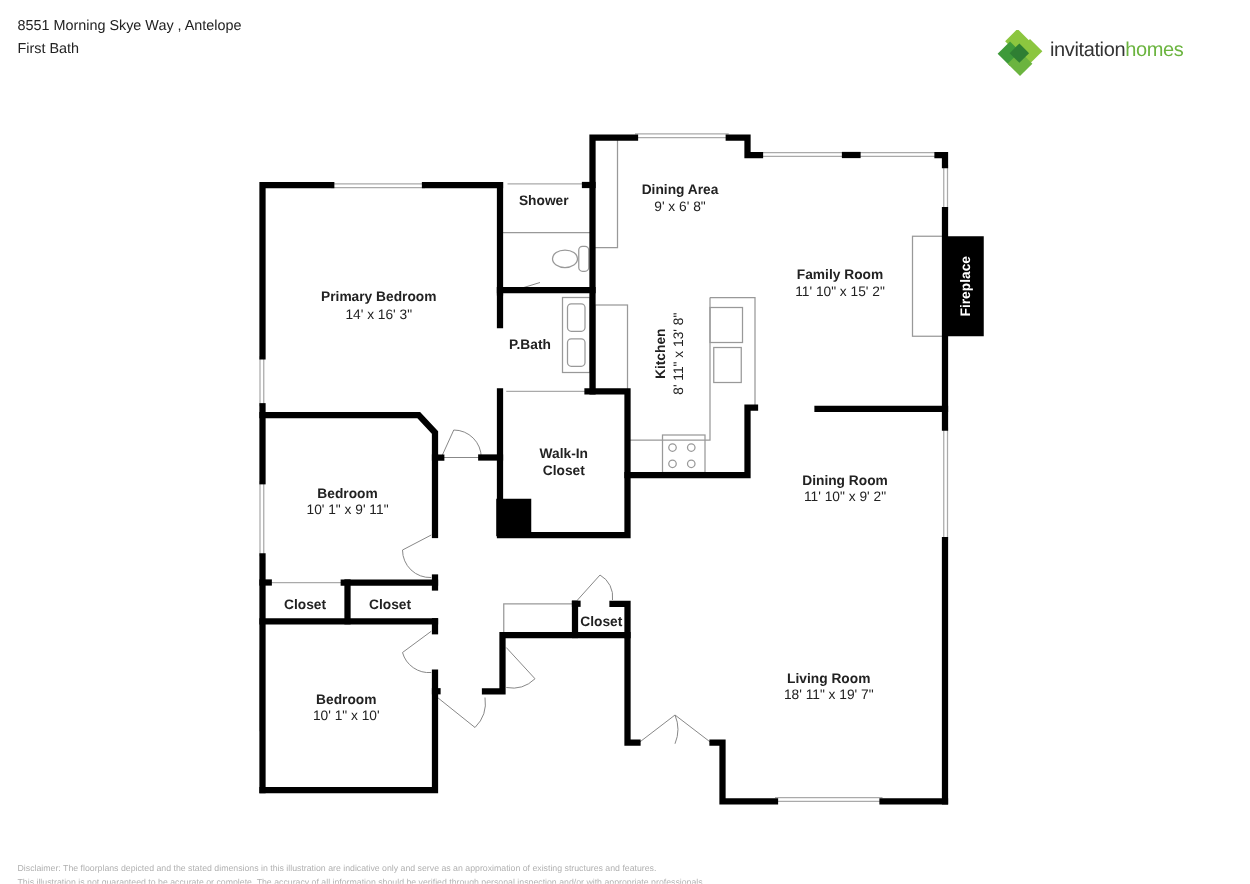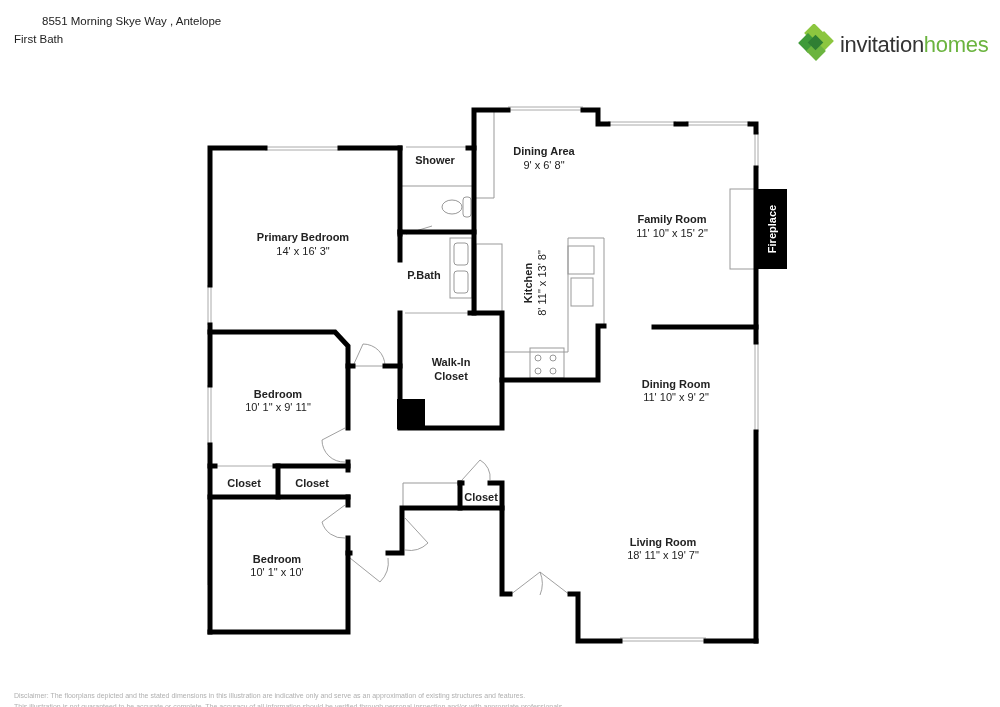--- a/index.html
+++ b/index.html
@@ -1,20 +1,20 @@
 <!DOCTYPE html>
 <html><head>
   <meta charset="utf-8">
   <style>
     html, body { margin: 0; padding: 0; background: #ffffff; }
     body { width: 1000px; height: 707px; position: relative; overflow: hidden; font-family: "Liberation Sans", sans-serif; color: #222; }
-    .header-address { position: absolute; left: 14px; top: 15px; font-size: 11.5px; color: #222; margin-left: 28px; }
+    .header-address { position: absolute; left: 14px; top: 15px; font-size: 11.5px; color: #222; }
     .header-floor { position: absolute; left: 14px; top: 33px; font-size: 11.5px; color: #222; }
     .logo { position: absolute; left: 797px; top: 24px; width: 190px; height: 40px; }
-    .logo-text { position: absolute; left: 43px; top: 8px; font-size: 22px; letter-spacing: -0.3px; white-space: nowrap; }
+    .logo-text { position: absolute; left: 43px; top: 8px; font-size: 16px; letter-spacing: -0.3px; white-space: nowrap; }
     .logo-text .w1 { color: #333; }
     .logo-text .w2 { color: #6bb43f; }
     .disclaimer { position: absolute; left: 14px; top: 690px; font-size: 7px; color: #b0b0b0; line-height: 11px; white-space: nowrap; }
     svg.plan { position: absolute; left: 0; top: 0; }
     .room-name { font-family: "Liberation Sans", sans-serif; font-weight: bold; font-size: 11px; fill: #222; }
     .room-dim { font-family: "Liberation Sans", sans-serif; font-size: 11px; fill: #222; }
     .fp-label { font-family: "Liberation Sans", sans-serif; font-weight: bold; font-size: 11px; fill: #fff; }
   </style>
 </head>
 <body>

